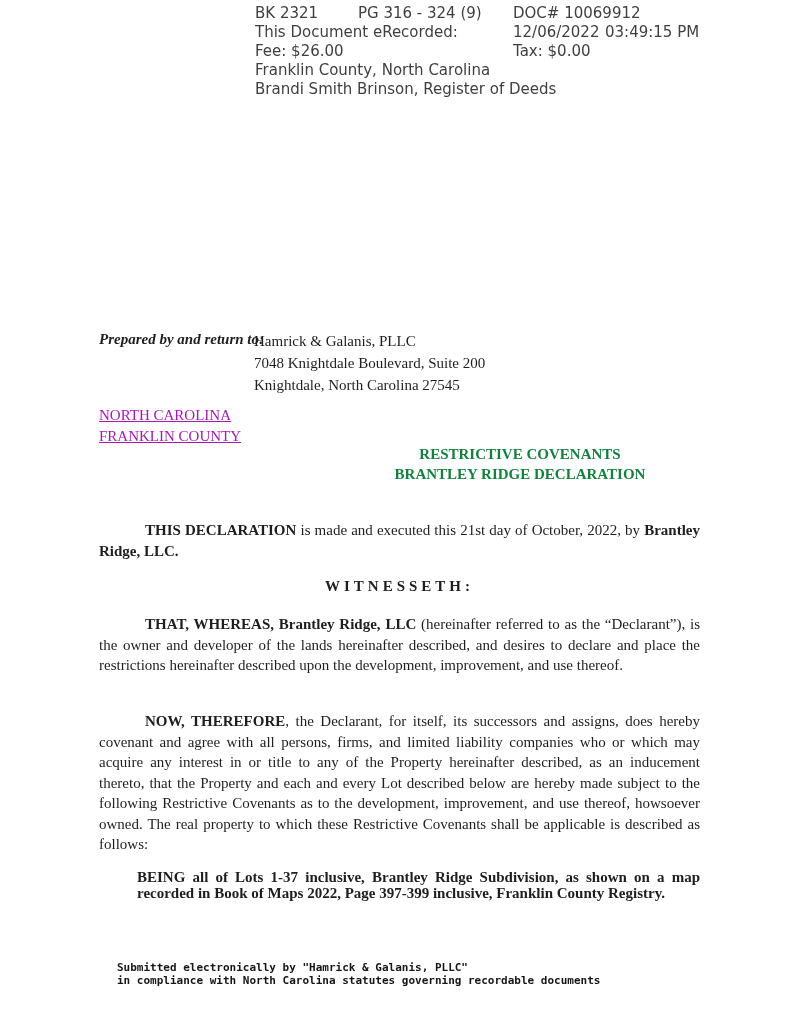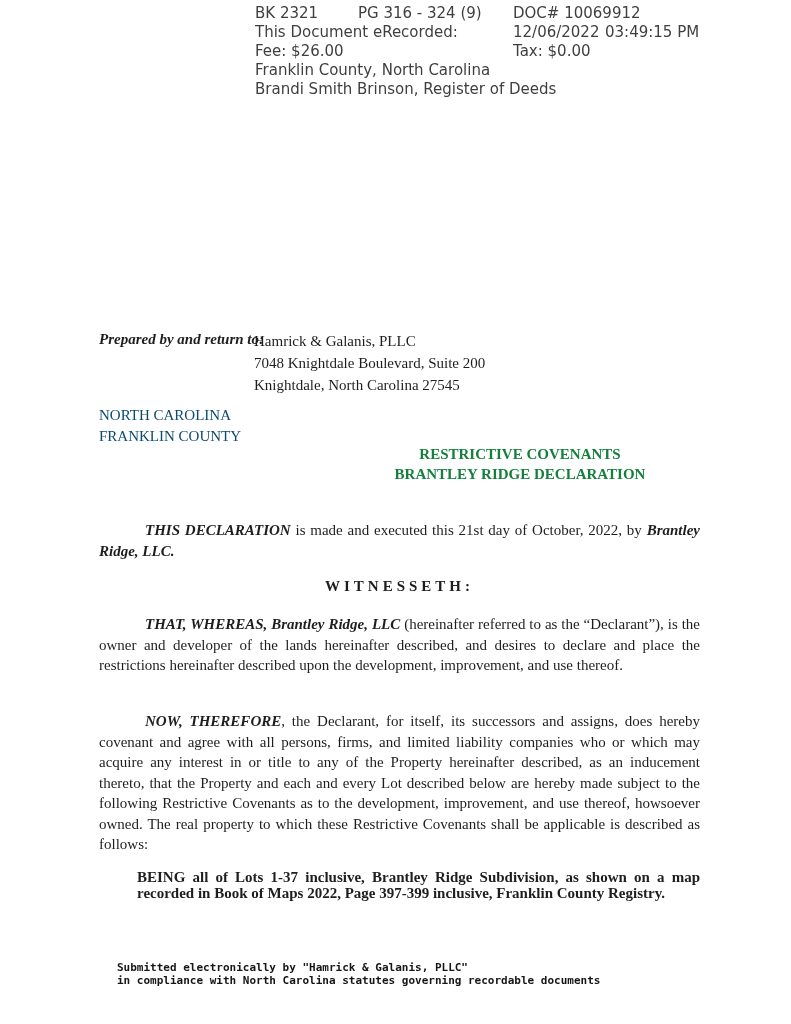--- a/index.html
+++ b/index.html
@@ -45,21 +45,22 @@
     font: 15px/22px "Liberation Serif", serif;
     color: #1e1e1e;
   }
 
   
   .jurisdiction {
     position: absolute;
     left: 99px;
     top: 405px;
     font: 15px/21px "Liberation Serif", serif;
-    color: #0c4a6e;
+    color: #a21caf;
+    text-decoration: underline;
   }
 
   
   .doc-title {
     position: absolute;
     left: 340px;
     top: 445px;
     width: 360px;
     text-align: center;
     font: bold 15px/19.5px "Liberation Serif", serif;
@@ -80,21 +81,21 @@
   .para-declaration { top: 520px; }
   .para-whereas     { top: 614px; }
   .para-therefore   { top: 711px; }
   .para-being {
     top: 869px;
     left: 137px;
     width: 563px;
     text-indent: 0;
     line-height: 16px;
   }
-  .seg-bi { font-weight: bold; font-style: italic; }
+  .seg-bi { font-weight: bold; }
   .seg-b  { font-weight: bold; }
   .seg-n  { }
 
   .witnesseth {
     position: absolute;
     left: 99px;
     top: 578px;
     width: 601px;
     text-align: center;
     font: bold 15px "Liberation Serif", serif;

